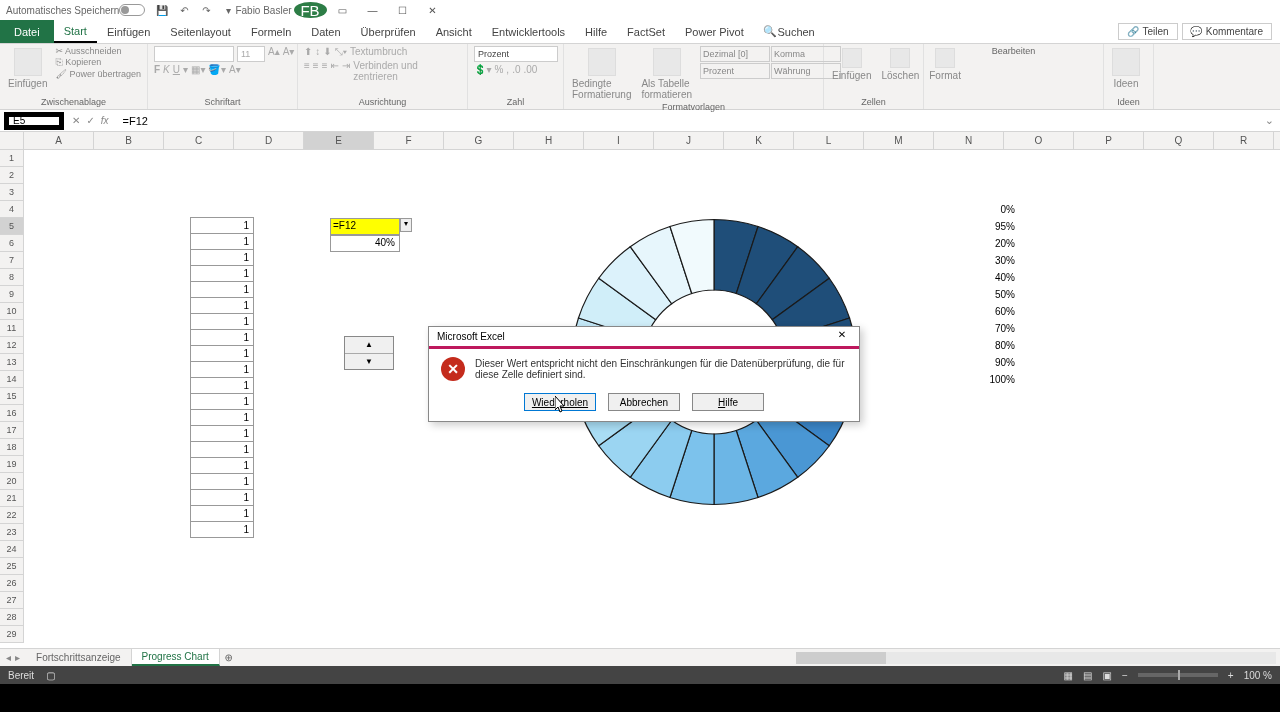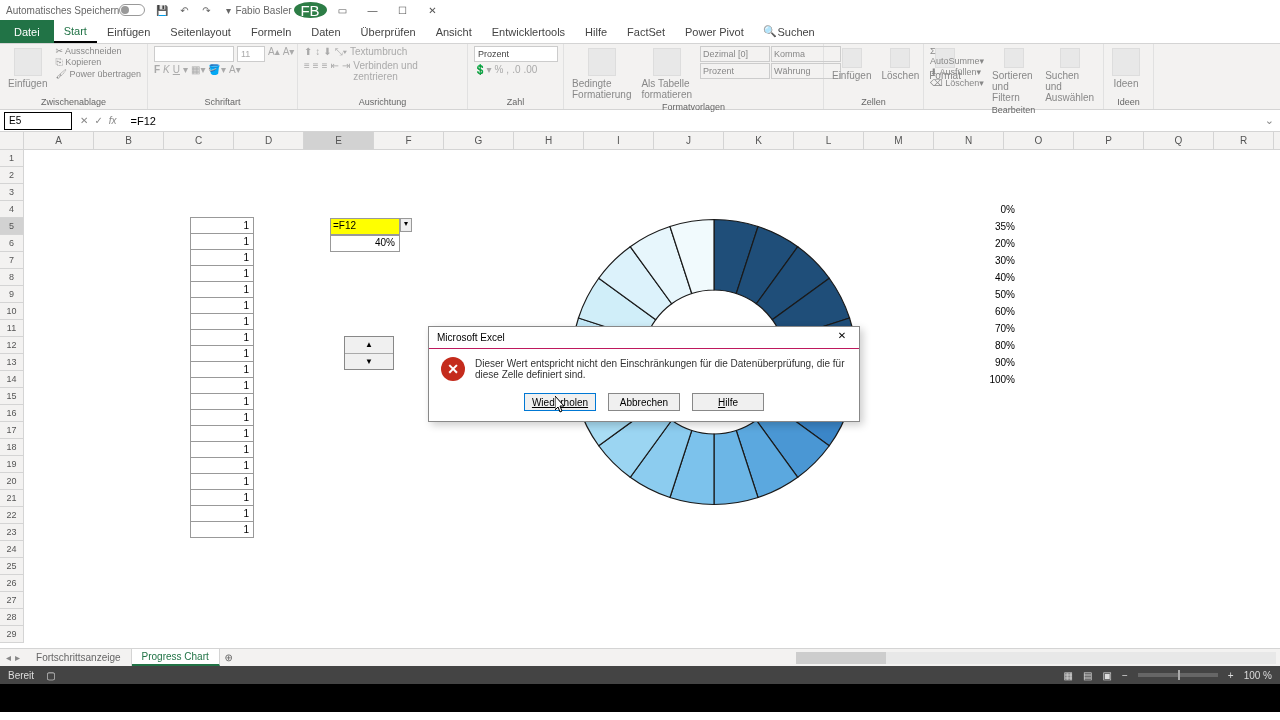--- a/index.html
+++ b/index.html
@@ -34,21 +34,21 @@
 .rb-icon { width: 20px; height: 20px; background: #e8e8e8; border: 1px solid #ddd; }
 .rb-icon-lg { width: 28px; height: 28px; background: #e8e8e8; border: 1px solid #ddd; }
 .vstack { display: flex; flex-direction: column; gap: 1px; font-size: 9px; }
 .font-combo { border: 1px solid #ccc; background: #fff; height: 16px; width: 80px; font-size: 9px; color: #aaa; padding: 0 3px; }
 .small-combo { border: 1px solid #ccc; background: #fff; height: 16px; width: 84px; font-size: 9px; color: #444; padding: 0 3px; }
 .num-combo { width: 28px; }
 .mini-row { display:flex; gap:3px; color:#aaa; font-size:10px; }
 
 
 .formula-bar { height: 22px; border-bottom: 1px solid #d4d4d4; display: flex; align-items: center; font-size: 11px; }
-.name-box { width: 68px; height: 18px; border: 1px solid #000000; margin-left: 4px; padding: 0 4px; font-size: 10px; display:flex; align-items:center; }
+.name-box { width: 60px; height: 18px; border: 5px solid #000000; margin-left: 4px; padding: 0 4px; font-size: 10px; display:flex; align-items:center; }
 .fx-icons { display: flex; gap: 6px; padding: 0 8px; color: #888; font-size: 10px; }
 .formula-input { flex: 1; padding: 0 6px; font-size: 11px; }
 
 
 .grid-area { position: relative; height: 516px; overflow: hidden; }
 .col-headers { height: 18px; background: #f3f2f1; border-bottom: 1px solid #d4d4d4; display: flex; position: sticky; top: 0; }
 .corner { width: 24px; border-right: 1px solid #d4d4d4; background: #f3f2f1; }
 .ch { border-right: 1px solid #d4d4d4; text-align: center; font-size: 10px; color: #555; line-height: 18px; }
 .ch.sel { background: #d2d2d2; }
 .rows { display: flex; }
@@ -73,21 +73,21 @@
 .f13cell { position: absolute; left: 376px; top: 203px; width: 40px; text-align: right; font-size: 10px; }
 
 .pct-col { position: absolute; left: 955px; top: 51px; font-size: 10px; text-align: right; width: 36px; }
 .pct-col div { height: 17px; line-height: 17px; }
 
 
 .chart { position: absolute; left: 540px; top: 62px; width: 300px; height: 300px; }
 
 
 .dialog { position: absolute; left: 428px; top: 326px; width: 432px; background: #fff; border: 1px solid #888; box-shadow: 3px 3px 8px rgba(0,0,0,0.2); z-index: 100; }
-.dlg-title { height: 22px; background: #fff; border-bottom: 1px solid #be185d; display: flex; align-items: center; padding: 0 8px; font-size: 10px; }
+.dlg-title { height: 22px; background: #fff; border-bottom: 3px solid #be185d; display: flex; align-items: center; padding: 0 8px; font-size: 10px; }
 .dlg-title .x { margin-left: auto; width: 18px; height: 16px; text-align: center; cursor: pointer; }
 .dlg-body { display: flex; align-items: center; padding: 8px 12px; gap: 10px; }
 .dlg-icon { width: 24px; height: 24px; border-radius: 50%; background: #c42b1c; color: #fff; display: flex; align-items: center; justify-content: center; font-weight: bold; font-size: 14px; }
 .dlg-msg { font-size: 10px; color: #333; flex: 1; }
 .dlg-buttons { display: flex; justify-content: center; gap: 12px; padding: 4px 0 10px; }
 .dlg-btn { width: 72px; height: 18px; border: 1px solid #888; background: #f0f0f0; font-size: 10px; cursor: pointer; }
 .dlg-btn.primary { border: 1px solid #0078d4; }
 
 
 .cursor { position: absolute; left: 555px; top: 396px; width: 12px; height: 18px; z-index: 200; pointer-events:none; }
@@ -144,20 +144,24 @@
   <div class="tab">Seitenlayout</div>
   <div class="tab">Formeln</div>
   <div class="tab">Daten</div>
   <div class="tab">Überprüfen</div>
   <div class="tab">Ansicht</div>
   <div class="tab">Entwicklertools</div>
   <div class="tab">Hilfe</div>
   <div class="tab">FactSet</div>
   <div class="tab">Power Pivot</div>
   <div class="tab">🔍 <span>Suchen</span></div>
+  <div class="tabs-right">
+    <span class="share-btn">🔗 <span>Teilen</span></span>
+    <span class="share-btn">💬 <span>Kommentare</span></span>
+  </div>
 </div>
 
 <div class="ribbon">
   <div class="group">
     <div class="group-content">
       <div class="rb-btn">
           <div class="rb-icon-lg"></div>
           <span>Einfügen</span>
         </div>
       <div class="vstack">
@@ -251,35 +255,20 @@
           <span>Löschen</span>
         </div>
       <div class="rb-btn">
           <div class="rb-icon"></div>
           <span>Format</span>
         </div>
     </div>
     <div class="group-label">Zellen</div>
   </div>
   <div class="group" style="width:180px">
-    <div class="group-content">
-      <div class="vstack">
-        <span>Σ <span>AutoSumme</span>▾</span>
-        <span>⬇ <span>Ausfüllen</span>▾</span>
-        <span>⌫ <span>Löschen</span>▾</span>
-      </div>
-      <div class="rb-btn">
-          <div class="rb-icon"></div>
-          <span>Sortieren und Filtern</span>
-        </div>
-      <div class="rb-btn">
-          <div class="rb-icon"></div>
-          <span>Suchen und Auswählen</span>
-        </div>
-    </div>
     <div class="group-label">Bearbeiten</div>
   </div>
   <div class="group" style="width:50px">
     <div class="group-content">
         <div class="rb-btn">
           <div class="rb-icon-lg"></div>
           <span>Ideen</span>
         </div>
       </div>
     <div class="group-label">Ideen</div>
@@ -381,21 +370,21 @@
       <div class="e6cell">40%</div>
 
       <div class="spinner-box">
         <div>▲</div>
         <div style="border-bottom:none">▼</div>
       </div>
       <div class="f13cell">8</div>
 
       <div class="pct-col" id="pct-col">
           <div>0%</div>
-          <div>35%</div>
+          <div>95%</div>
           <div>20%</div>
           <div>30%</div>
           <div>40%</div>
           <div>50%</div>
           <div>60%</div>
           <div>70%</div>
           <div>80%</div>
           <div>90%</div>
           <div>100%</div>
         </div>

